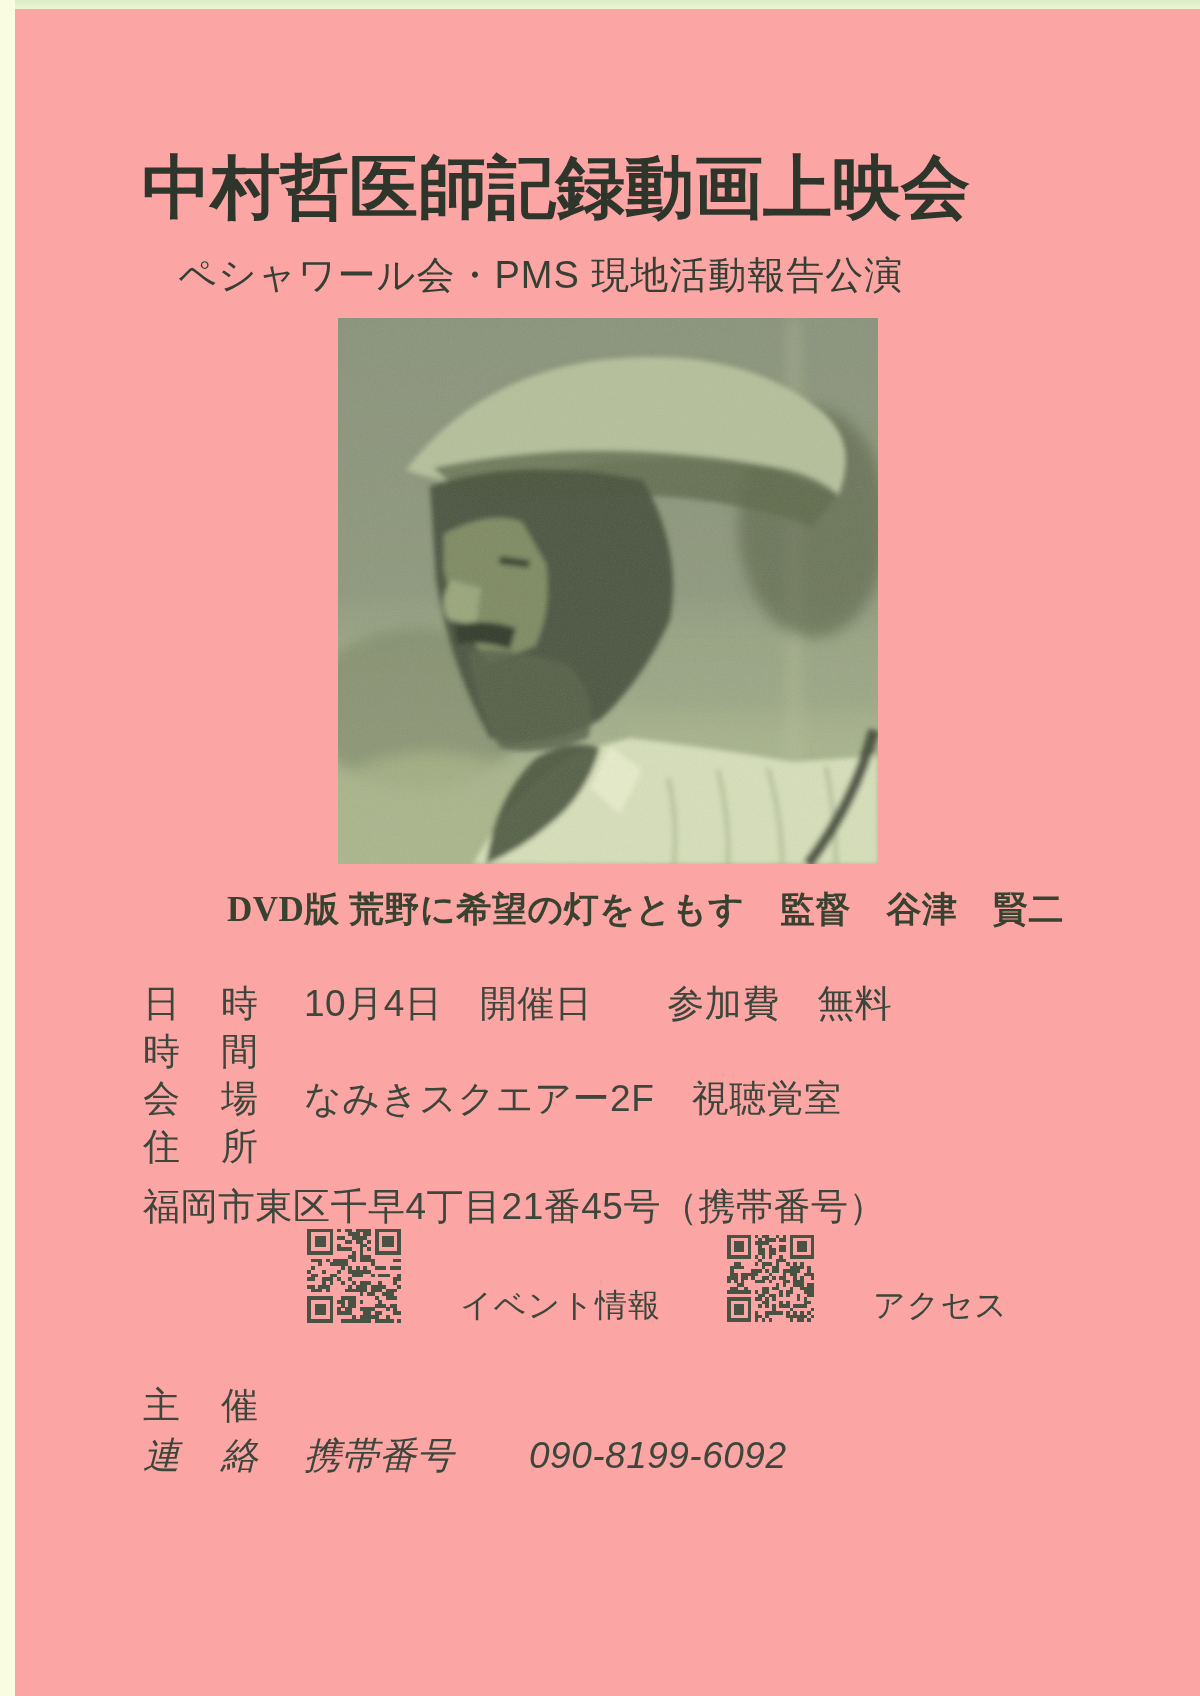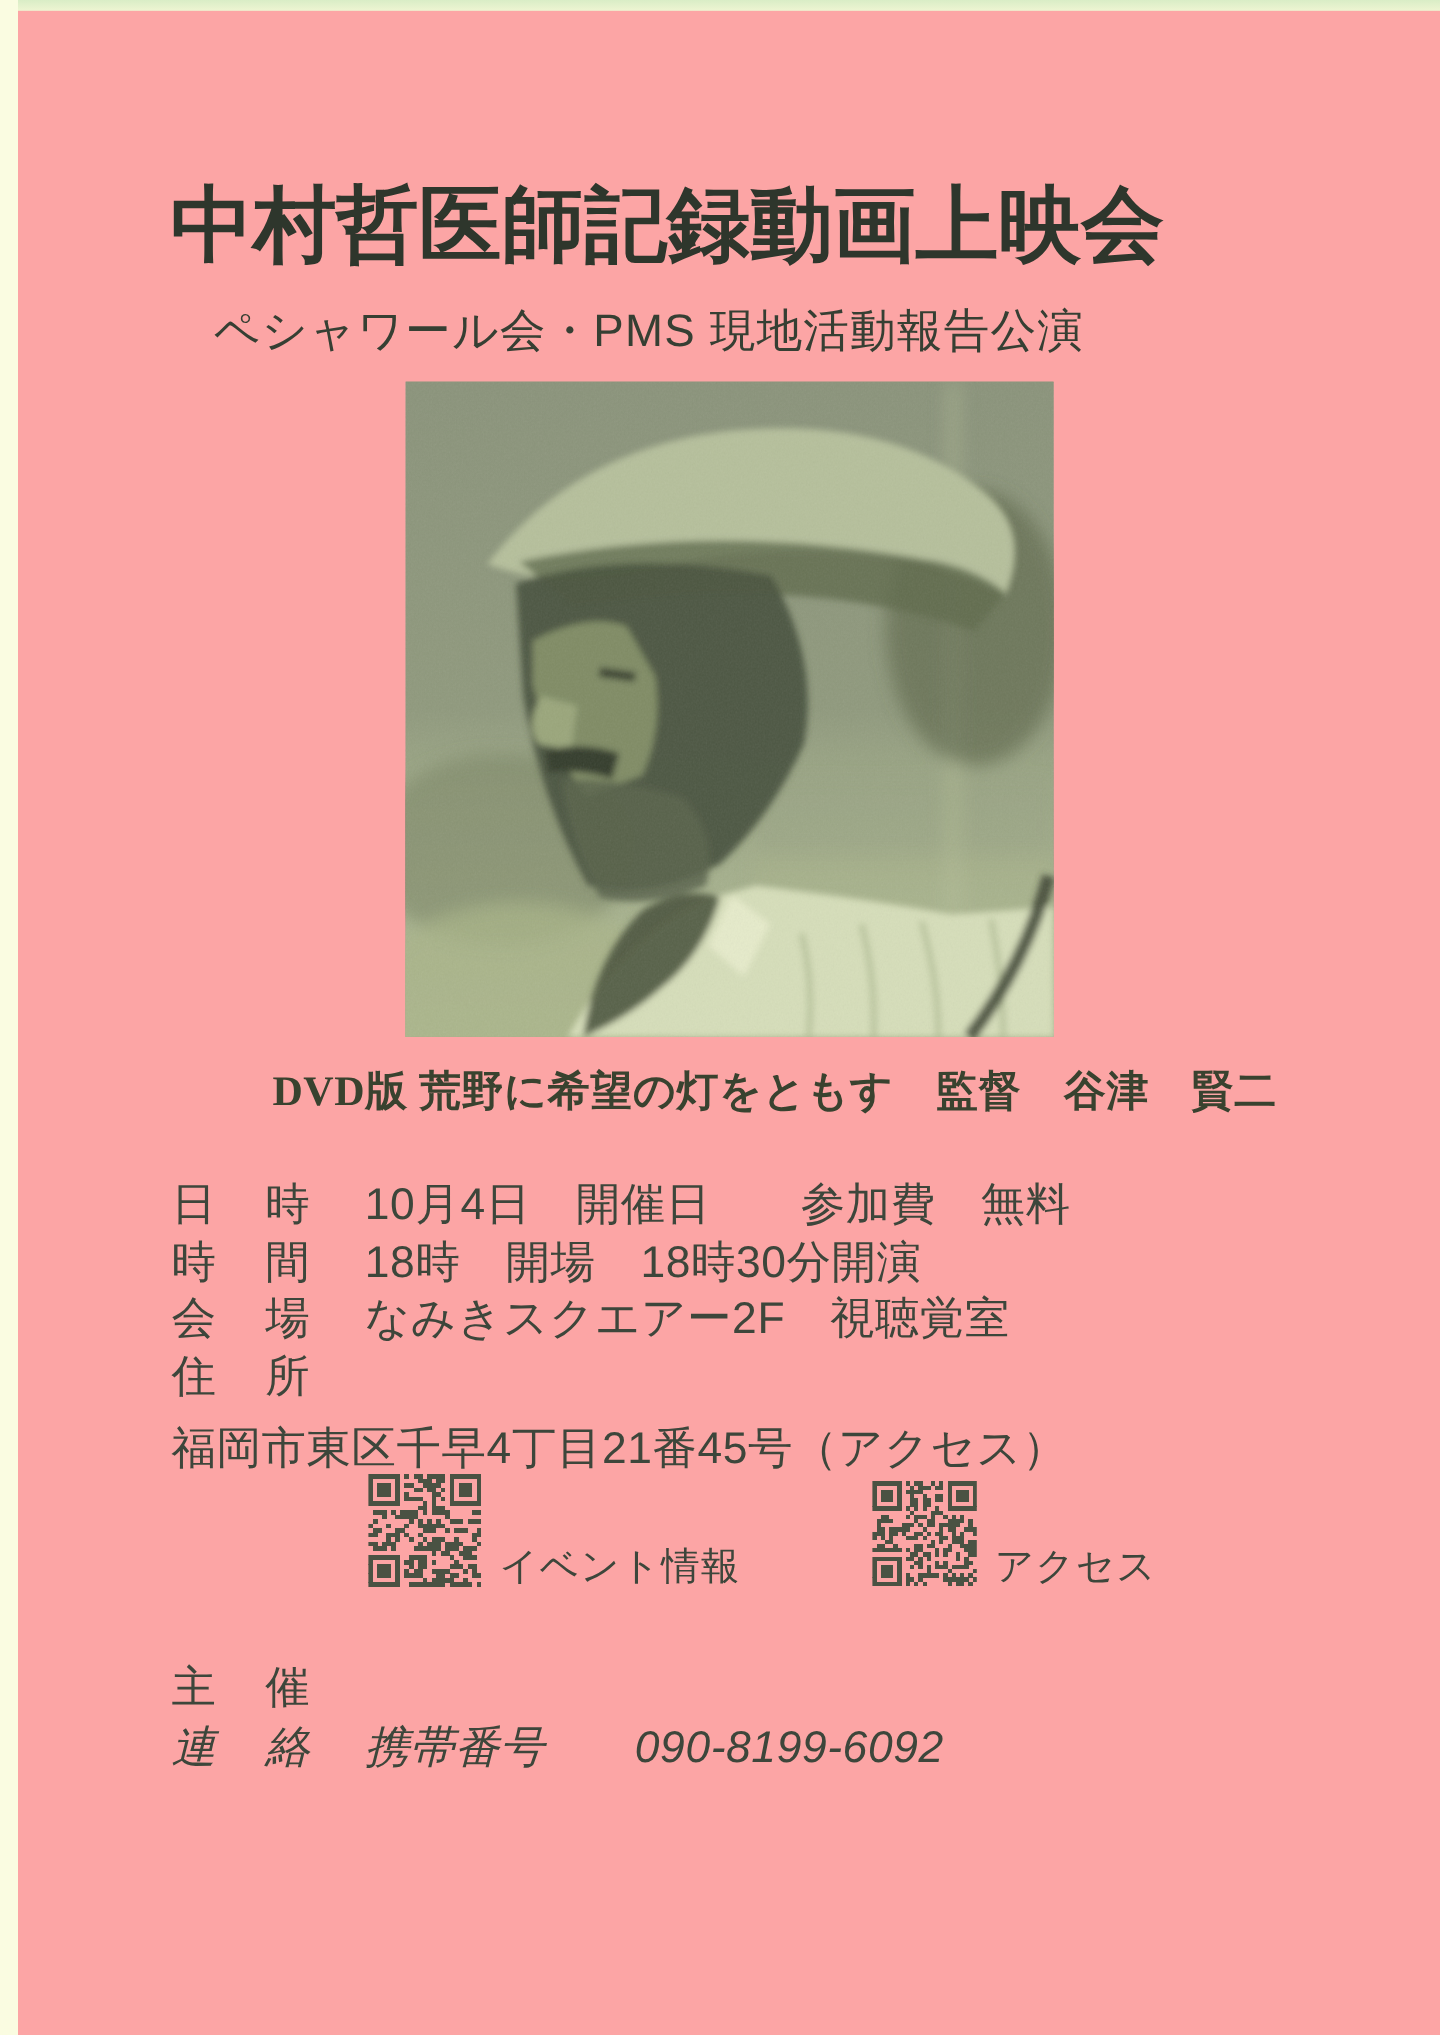--- a/index.html
+++ b/index.html
@@ -43,21 +43,21 @@
   }
   .info-row .lbl{flex:none;width:142px;letter-spacing:2px;}
   .info-row .val{letter-spacing:0.5px;}
   .row-datetime{top:984px;}
   .row-time{top:1032px;}
   .row-venue{top:1079px;}
   .row-address{top:1127px;flex-direction:column;}
   .row-organizer{top:1386px;align-items:center;}
   .row-contact{top:1436px;font-style:italic;}
   .qr-group{
-    position:absolute;display:flex;align-items:flex-end;
+    position:absolute;display:flex;align-items:flex-end;gap:44px;
   }
   .qr-group-event{left:292px;top:1228px;}
   .qr-group-access{left:712px;top:1233px;}
   .qr-group svg{display:block;shape-rendering:crispEdges;}
   .qr-group-event svg{width:94px;height:95px;}
   .qr-group-access svg{width:87px;height:90px;}
   .qr-label{
     font-size:32px;color:#3d463b;line-height:1;
     margin-left:15px;padding-bottom:2px;white-space:nowrap;letter-spacing:1px;
   }
@@ -143,29 +143,28 @@
   </div>
 
   <div class="caption">DVD版 荒野に希望の灯をともす　監督　谷津　賢二</div>
 
   <div class="info-row row-datetime">
     <span class="lbl">日　時</span>
     <span class="val">10月4日　開催日　　参加費　無料</span>
   </div>
   <div class="info-row row-time">
     <span class="lbl">時　間</span>
-    <span class="val">18時　開場　18時30分開演</span>
   </div>
   <div class="info-row row-venue">
     <span class="lbl">会　場</span>
     <span class="val">なみきスクエアー2F　視聴覚室</span>
   </div>
   <div class="info-row row-address">
     <span class="lbl">住　所</span>
-    <span class="val">福岡市東区千早4丁目21番45号（アクセス）</span>
+    <span class="val">福岡市東区千早4丁目21番45号（携帯番号）</span>
   </div>
 
   <div class="qr-group qr-group-event">
     <svg viewBox="0 0 25 25" class="qr">
         <rect x="0" y="0" width="1.02" height="1.02" fill="#4a5243"></rect>
         <rect x="1" y="0" width="1.02" height="1.02" fill="#4a5243"></rect>
         <rect x="2" y="0" width="1.02" height="1.02" fill="#4a5243"></rect>
         <rect x="3" y="0" width="1.02" height="1.02" fill="#4a5243"></rect>
         <rect x="4" y="0" width="1.02" height="1.02" fill="#4a5243"></rect>
         <rect x="5" y="0" width="1.02" height="1.02" fill="#4a5243"></rect>

